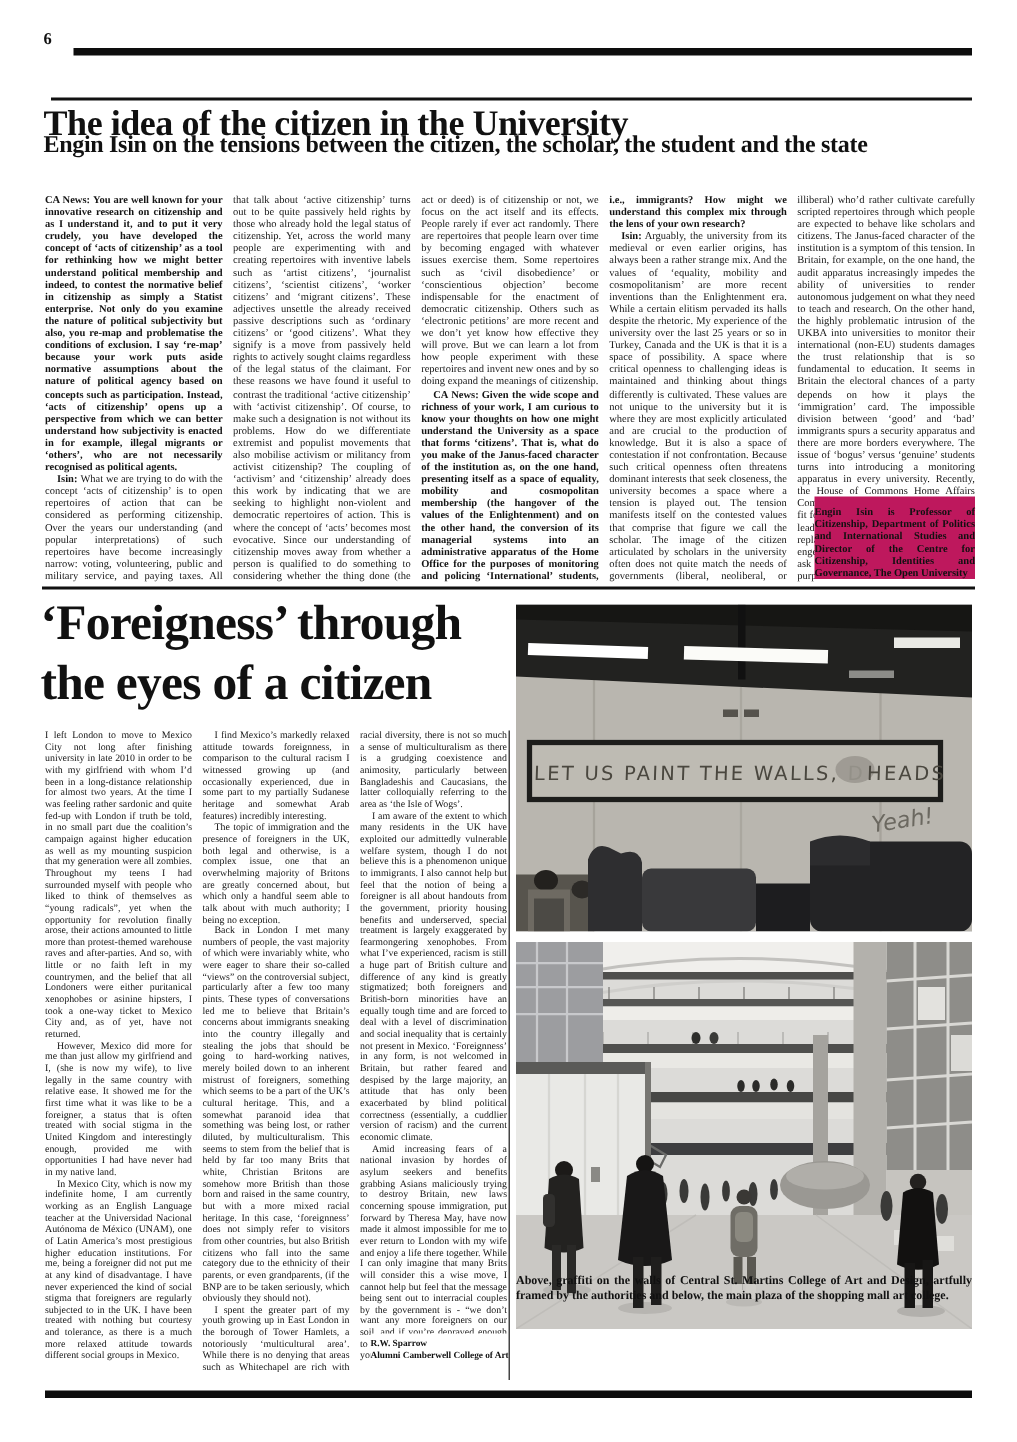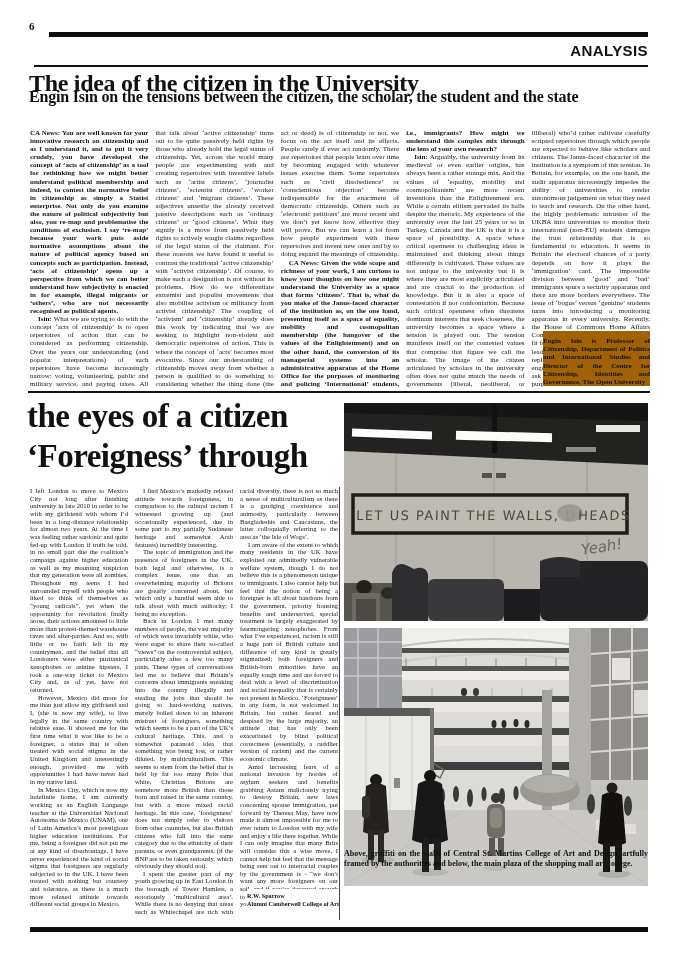--- a/index.html
+++ b/index.html
@@ -29,21 +29,21 @@
   .a1-body {
     left:30px; top:129px; width:620px; height:262px;
     column-count:5; column-gap:7px;
     font-size:7px; line-height:8.1px;
   }
   .colsbody p { text-indent:0; }
   .colsbody p + p { text-indent:8px; }
   .qbold { font-weight:bold; }
   .lead { font-weight:bold; margin-right:2px; }
   .byline {
-    left:543px; top:331px; width:107px; background:#a16207;
+    left:543px; top:331px; width:107px; background:#be185d;
     font-size:7px; line-height:8.2px; font-weight:bold; text-align:justify;
     padding-top:6px;
   }
 
   .article-divider { left:28px; top:391px; width:622px; height:2px; background:#111; }
 
   
   .headline2 { left:27px; top:396px; width:330px; font-size:33px; line-height:40px; font-weight:bold; letter-spacing:-.5px; }
   .a2-body {
     left:30px; top:487px; width:308px; height:433px;
@@ -69,39 +69,38 @@
 
   .bottom-rule { left:30px; top:927px; width:618px; height:5px; background:#0d0d0d; }
 </style>
 </head>
 <body>
 
 <div class="page">
 
   <div class="abs page-number">6</div>
   <div class="abs top-rule"></div>
-  <div class="abs section-label">ANALYSIS</div>
   <div class="abs sub-rule"></div>
 
   <h1 class="abs headline1">The idea of the citizen in the University</h1>
   <h2 class="abs subhead1">Engin Isin on the tensions between the citizen, the scholar, the student and the state</h2>
 
   <div class="abs colsbody a1-body">
     <p class="qbold"><span class="lead">CA News:</span><span>You are well known for your innovative research on citizenship and as I understand it, and to put it very crudely, you have developed the concept of ‘acts of citizenship’ as a tool for rethinking how we might better understand political membership and indeed, to contest the normative belief in citizenship as simply a Statist enterprise. Not only do you examine the nature of political subjectivity but also, you re-map and problematise the conditions of exclusion. I say ‘re-map’ because your work puts aside normative assumptions about the nature of political agency based on concepts such as participation. Instead, ‘acts of citizenship’ opens up a perspective from which we can better understand how subjectivity is enacted in for example, illegal migrants or ‘others’, who are not necessarily recognised as political agents.</span></p>
     <p><span class="lead">Isin:</span><span>What we are trying to do with the concept ‘acts of citizenship’ is to open repertoires of action that can be considered as performing citizenship. Over the years our understanding (and popular interpretations) of such repertoires have become increasingly narrow: voting, volunteering, public and military service, and paying taxes. All that talk about ‘active citizenship’ turns out to be quite passively held rights by those who already hold the legal status of citizenship. Yet, across the world many people are experimenting with and creating repertoires with inventive labels such as ‘artist citizens’, ‘journalist citizens’, ‘scientist citizens’, ‘worker citizens’ and ‘migrant citizens’. These adjectives unsettle the already received passive descriptions such as ‘ordinary citizens’ or ‘good citizens’. What they signify is a move from passively held rights to actively sought claims regardless of the legal status of the claimant. For these reasons we have found it useful to contrast the traditional ‘active citizenship’ with ‘activist citizenship’. Of course, to make such a designation is not without its problems. How do we differentiate extremist and populist movements that also mobilise activism or militancy from activist citizenship? The coupling of ‘activism’ and ‘citizenship’ already does this work by indicating that we are seeking to highlight non-violent and democratic repertoires of action. This is where the concept of ‘acts’ becomes most evocative. Since our understanding of citizenship moves away from whether a person is qualified to do something to considering whether the thing done (the act or deed) is of citizenship or not, we focus on the act itself and its effects. People rarely if ever act randomly. There are repertoires that people learn over time by becoming engaged with whatever issues exercise them. Some repertoires such as ‘civil disobedience’ or ‘conscientious objection’ become indispensable for the enactment of democratic citizenship. Others such as ‘electronic petitions’ are more recent and we don’t yet know how effective they will prove. But we can learn a lot from how people experiment with these repertoires and invent new ones and by so doing expand the meanings of citizenship.</span></p>
     <p class="qbold"><span class="lead">CA News:</span><span>Given the wide scope and richness of your work, I am curious to know your thoughts on how one might understand the University as a space that forms ‘citizens’. That is, what do you make of the Janus-faced character of the institution as, on the one hand, presenting itself as a space of equality, mobility and cosmopolitan membership (the hangover of the values of the Enlightenment) and on the other hand, the conversion of its managerial systems into an administrative apparatus of the Home Office for the purposes of monitoring and policing ‘International’ students, i.e., immigrants? How might we understand this complex mix through the lens of your own research?</span></p>
     <p><span class="lead">Isin:</span><span>Arguably, the university from its medieval or even earlier origins, has always been a rather strange mix. And the values of ‘equality, mobility and cosmopolitanism’ are more recent inventions than the Enlightenment era. While a certain elitism pervaded its halls despite the rhetoric. My experience of the university over the last 25 years or so in Turkey, Canada and the UK is that it is a space of possibility. A space where critical openness to challenging ideas is maintained and thinking about things differently is cultivated. These values are not unique to the university but it is where they are most explicitly articulated and are crucial to the production of knowledge. But it is also a space of contestation if not confrontation. Because such critical openness often threatens dominant interests that seek closeness, the university becomes a space where a tension is played out. The tension manifests itself on the contested values that comprise that figure we call the scholar. The image of the citizen articulated by scholars in the university often does not quite match the needs of governments (liberal, neoliberal, or illiberal) who’d rather cultivate carefully scripted repertoires through which people are expected to behave like scholars and citizens. The Janus-faced character of the institution is a symptom of this tension. In Britain, for example, on the one hand, the audit apparatus increasingly impedes the ability of universities to render autonomous judgement on what they need to teach and research. On the other hand, the highly problematic intrusion of the UKBA into universities to monitor their international (non-EU) students damages the trust relationship that is so fundamental to education. It seems in Britain the electoral chances of a party depends on how it plays the ‘immigration’ card. The impossible division between ‘good’ and ‘bad’ immigrants spurs a security apparatus and there are more borders everywhere. The issue of ‘bogus’ versus ‘genuine’ students turns into introducing a monitoring apparatus in every university. Recently, the House of Commons Home Affairs Committee denounced the UKBA as not fit for purpose with catastrophic failure of leadership. It remains to be seen what replaces it and what practices it will engender. Meanwhile, we have a right to ask if the UKBA had been ‘fit for purpose’ would the universities have been dragged into the monitoring business in the first place. The struggle for critical openness continues so does the vigilance that it requires.</span></p>
   </div>
   <div class="abs byline">Engin Isin is Professor of Citizenship, Department of Politics and International Studies and Director of the Centre for Citizenship, Identities and Governance, The Open University</div>
 
   <div class="abs article-divider"></div>
 
   <h1 class="abs headline2">
+    <div>‘Foreigness’ through</div>
     <div>the eyes of a citizen</div>
-    <div>‘Foreigness’ through</div>
   </h1>
 
   <div class="abs colsbody a2-body">
     <p>I left London to move to Mexico City not long after finishing university in late 2010 in order to be with my girlfriend with whom I’d been in a long-distance relationship for almost two years. At the time I was feeling rather sardonic and quite fed-up with London if truth be told, in no small part due the coalition’s campaign against higher education as well as my mounting suspicion that my generation were all zombies. Throughout my teens I had surrounded myself with people who liked to think of themselves as “young radicals”, yet when the opportunity for revolution finally arose, their actions amounted to little more than protest-themed warehouse raves and after-parties. And so, with little or no faith left in my countrymen, and the belief that all Londoners were either puritanical xenophobes or asinine hipsters, I took a one-way ticket to Mexico City and, as of yet, have not returned.</p>
     <p>However, Mexico did more for me than just allow my girlfriend and I, (she is now my wife), to live legally in the same country with relative ease. It showed me for the first time what it was like to be a foreigner, a status that is often treated with social stigma in the United Kingdom and interestingly enough, provided me with opportunities I had have never had in my native land.</p>
     <p>In Mexico City, which is now my indefinite home, I am currently working as an English Language teacher at the Universidad Nacional Autónoma de México (UNAM), one of Latin America’s most prestigious higher education institutions. For me, being a foreigner did not put me at any kind of disadvantage. I have never experienced the kind of social stigma that foreigners are regularly subjected to in the UK. I have been treated with nothing but courtesy and tolerance, as there is a much more relaxed attitude towards different social groups in Mexico.</p>
     <p>I find Mexico’s markedly relaxed attitude towards foreignness, in comparison to the cultural racism I witnessed growing up (and occasionally experienced, due in some part to my partially Sudanese heritage and somewhat Arab features) incredibly interesting.</p>
     <p>The topic of immigration and the presence of foreigners in the UK, both legal and otherwise, is a complex issue, one that an overwhelming majority of Britons are greatly concerned about, but which only a handful seem able to talk about with much authority; I being no exception.</p>
     <p>Back in London I met many numbers of people, the vast majority of which were invariably white, who were eager to share their so-called “views” on the controversial subject, particularly after a few too many pints. These types of conversations led me to believe that Britain’s concerns about immigrants sneaking into the country illegally and stealing the jobs that should be going to hard-working natives, merely boiled down to an inherent mistrust of foreigners, something which seems to be a part of the UK’s cultural heritage. This, and a somewhat paranoid idea that something was being lost, or rather diluted, by multiculturalism. This seems to stem from the belief that is held by far too many Brits that white, Christian Britons are somehow more British than those born and raised in the same country, but with a more mixed racial heritage. In this case, ‘foreignness’ does not simply refer to visitors from other countries, but also British citizens who fall into the same category due to the ethnicity of their parents, or even grandparents, (if the BNP are to be taken seriously, which obviously they should not).</p>
     <p>I spent the greater part of my youth growing up in East London in the borough of Tower Hamlets, a notoriously ‘multicultural area’. While there is no denying that areas such as Whitechapel are rich with racial diversity, there is not so much a sense of multiculturalism as there is a grudging coexistence and animosity, particularly between Bangladeshis and Caucasians, the latter colloquially referring to the area as ‘the Isle of Wogs’.</p>

